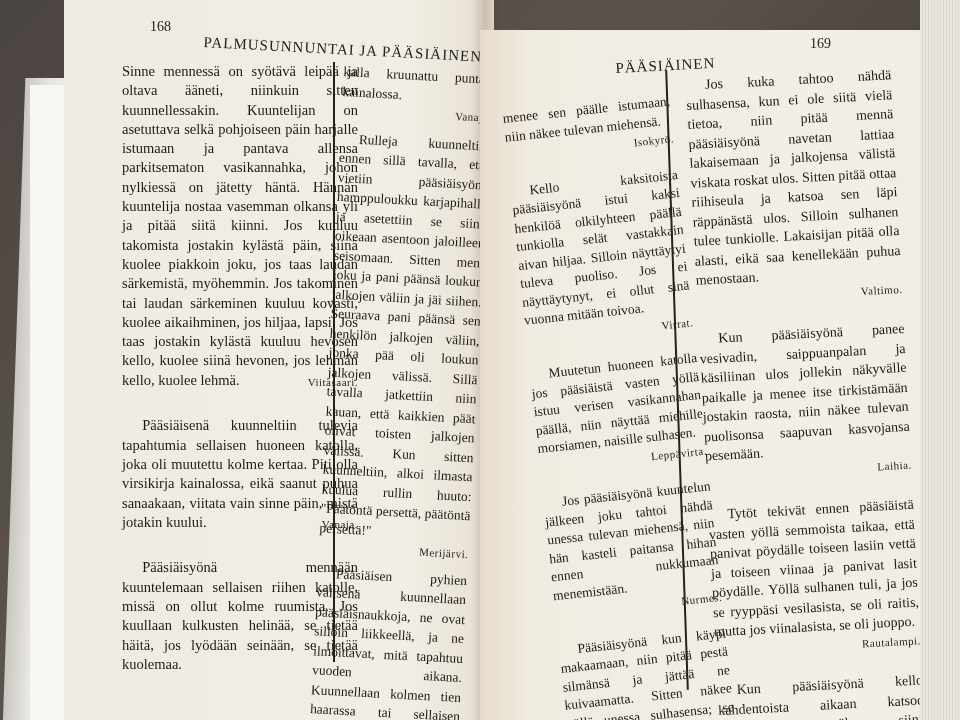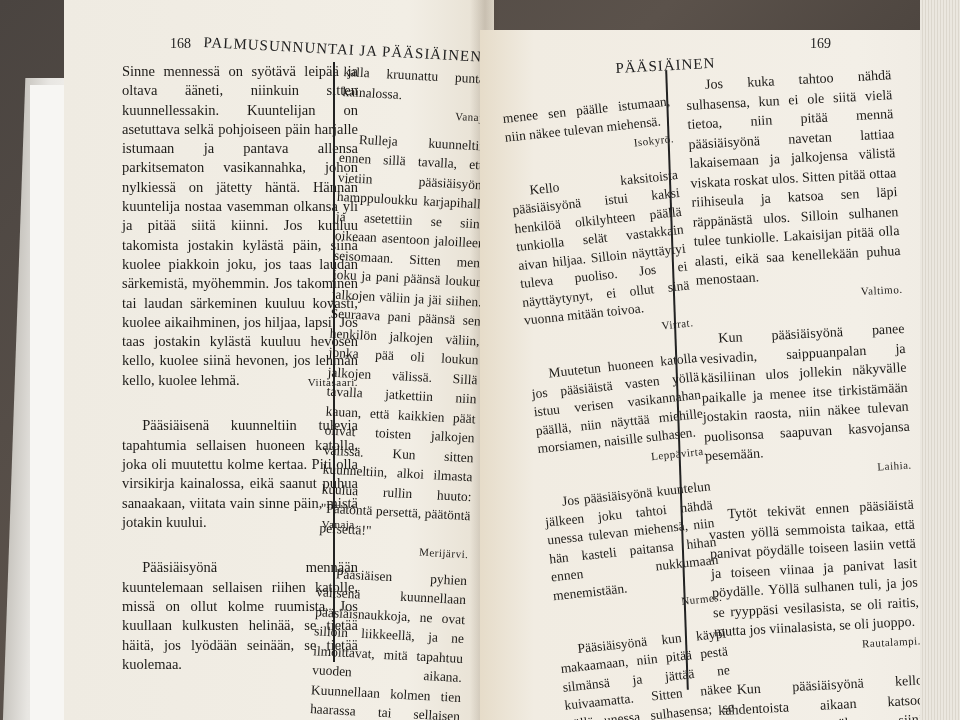--- a/index.html
+++ b/index.html
@@ -26,21 +26,21 @@
   .rot-right-col2{transform:rotate(-3deg);transform-origin:0 0;}
 </style>
 </head>
 <body>
 
 <div class="bg-cloth"></div>
 <div class="cover-edge"></div>
 <div class="cover-white"></div>
 
 <div class="page-left">
-  <div class="pnum" style="left:86px;top:36px;margin-left:20px;">168</div>
+  <div class="pnum" style="left:86px;top:19px;">168</div>
   <div class="header" style="left:140px;top:34px;transform:rotate(3deg);transform-origin:0 0;">PALMUSUNNUNTAI JA PÄÄSIÄINEN</div>
 
   <div class="col" style="left:58px;top:62px;width:236px;">
     <p><span>Sinne mennessä on syötävä leipää ja oltava ääneti, niinkuin sitten kuunnellessakin. Kuuntelijan on asetuttava selkä pohjoiseen päin harjalle istumaan ja pantava allensa parkitsematon vasikannahka, johon nylkiessä on jätetty häntä. Hännän kuuntelija nostaa vasemman olkansa yli ja pitää siitä kiinni. Jos kuuluu takomista jostakin kylästä päin, siinä kuolee piakkoin joku, jos taas laudan särkemistä, myöhemmin. Jos takominen tai laudan särkeminen kuuluu kovasti, kuolee aikaihminen, jos hiljaa, lapsi. Jos taas jostakin kylästä kuuluu hevosen kello, kuolee siinä hevonen, jos lehmän kello, kuolee lehmä.</span></p>
     <span class="src">Viitasaari.</span>
     <div class="gap"></div>
     <p class="para">Pääsiäisenä kuunneltiin tulevia tapahtumia sellaisen huoneen katolla, joka oli muutettu kolme kertaa. Piti olla virsikirja kainalossa, eikä saanut puhua sanaakaan, viitata vain sinne päin, mistä jotakin kuului.</p>
     <span class="src">Vanaja.</span>
     <div class="gap"></div>
     <p class="para">Pääsiäisyönä mennään kuuntelemaan sellaisen riihen katolle, missä on ollut kolme ruumista. Jos kuullaan kulkusten helinää, se tietää häitä, jos lyödään seinään, se tietää kuolemaa.</p>

